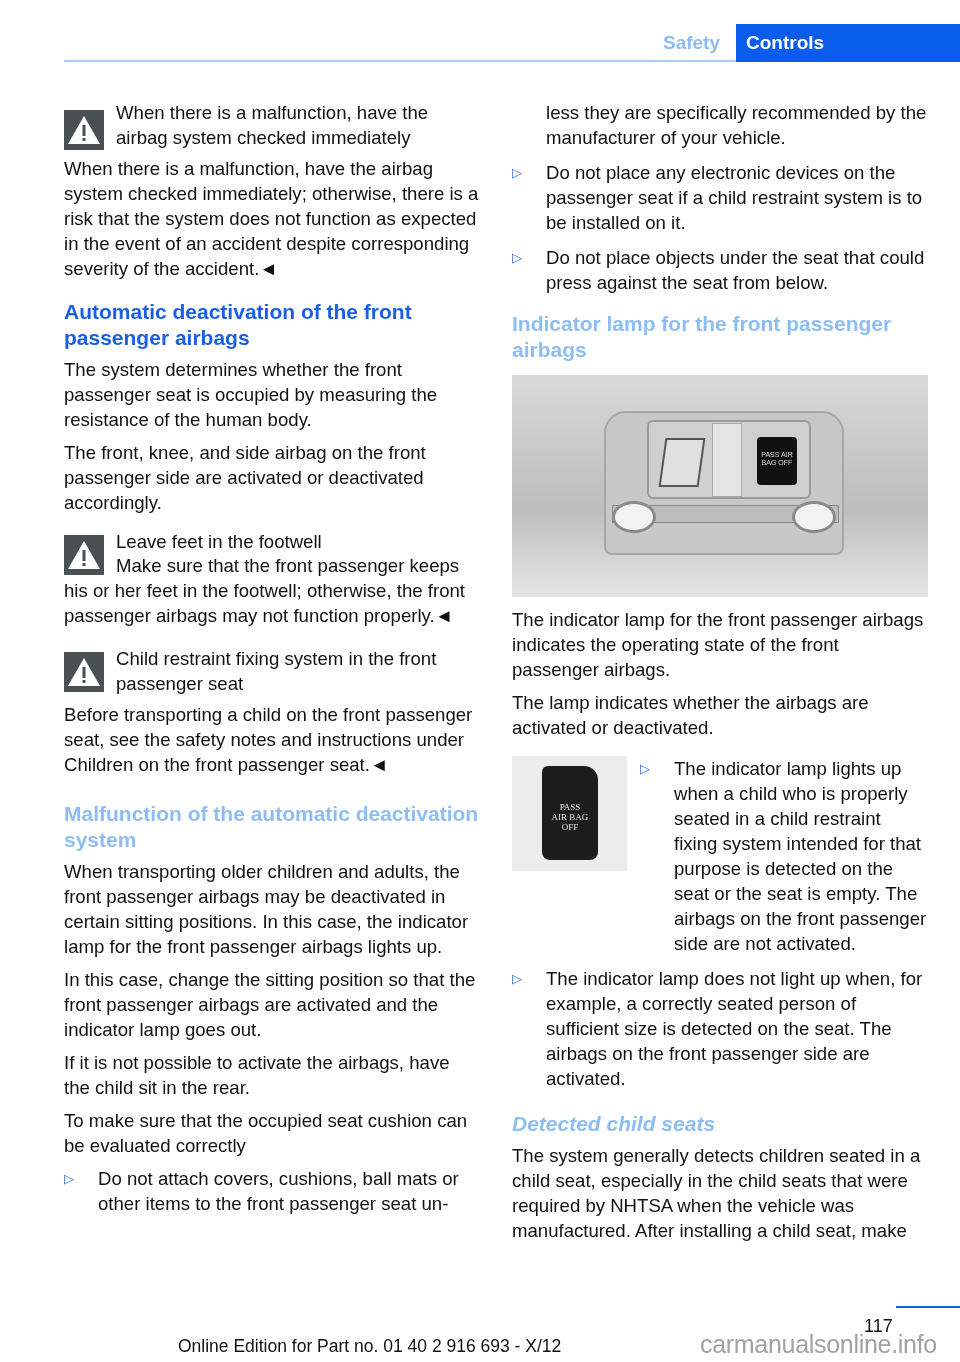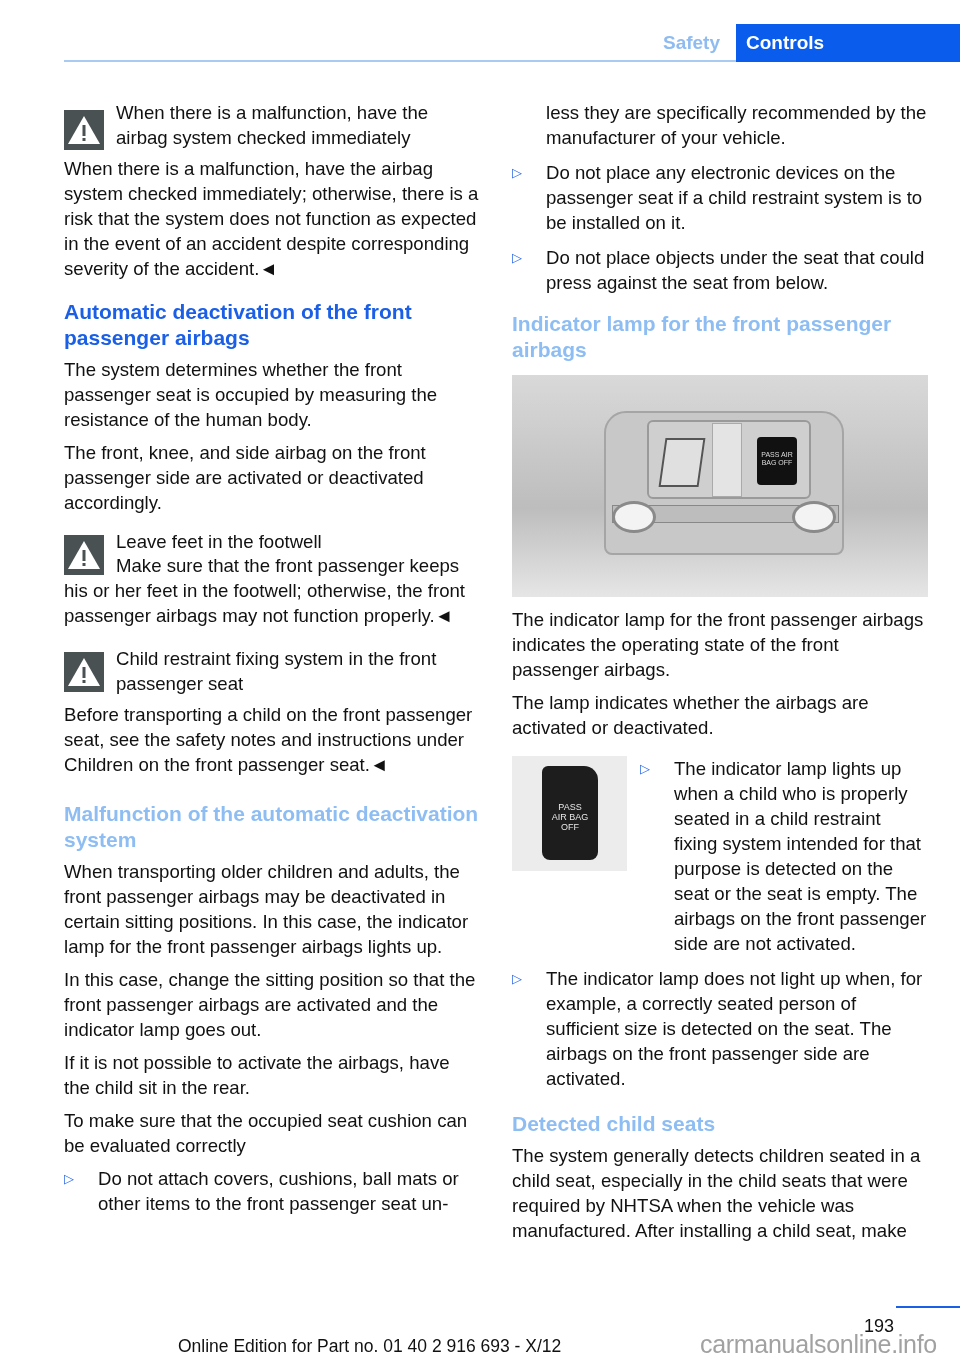--- a/index.html
+++ b/index.html
@@ -28,21 +28,21 @@
   .photo { width: 416px; height: 222px; margin: 12px 0 10px 0; background: linear-gradient(#d9d9d9, #bdbdbd 60%, #e6e6e6); position: relative; overflow: hidden; }
   .photo .frame { position: absolute; left: 92px; top: 36px; width: 236px; height: 140px; background: #c8c8c8; border-radius: 22px 22px 8px 8px; border: 2px solid #a5a5a5; }
   .photo .panel { position: absolute; left: 135px; top: 45px; width: 160px; height: 75px; background: #cfcfcf; border: 2px solid #9a9a9a; border-radius: 6px; }
   .photo .btn-left { position: absolute; left: 150px; top: 63px; width: 36px; height: 45px; background: #e0e0e0; border: 2px solid #555; transform: skewX(-8deg); }
   .photo .led { position: absolute; left: 200px; top: 48px; width: 28px; height: 72px; background: #e4e4e4; border: 1px solid #aaa; }
   .photo .pass-btn { position: absolute; left: 245px; top: 62px; width: 40px; height: 48px; background: #111; border-radius: 4px; color: #ddd; font-size: 7px; line-height: 8px; text-align: center; padding-top: 14px; box-sizing: border-box; }
   .photo .bar { position: absolute; left: 100px; top: 130px; width: 225px; height: 16px; background: #bdbdbd; border: 1px solid #888; }
   .photo .knob { position: absolute; top: 126px; width: 38px; height: 26px; border-radius: 50%; background: #f3f3f3; border: 3px solid #8a8a8a; }
   .small-row { display: flex; margin-top: 16px; }
   .small-photo { width: 115px; height: 115px; background: #ececec; flex: none; position: relative; }
-  .small-photo .lamp { position: absolute; left: 30px; top: 10px; width: 56px; height: 94px; background: #1d1d1d; border-radius: 6px 14px 8px 8px; color: #e8e8e8; font-size: 9px; line-height: 10px; text-align: center; padding-top: 36px; box-sizing: border-box; }
+  .small-photo .lamp { position: absolute; left: 30px; top: 10px; width: 56px; height: 94px; background: #1d1d1d; border-radius: 6px 14px 8px 8px; color: #e8e8e8; font-size: 9px; line-height: 10px; text-align: center; padding-top: 36px; box-sizing: border-box; font-family: Liberation Serif, serif; }
   .small-row ul.tri { margin-left: 13px; flex: 1; }
   .footer-line { position: absolute; left: 896px; top: 1306px; width: 64px; height: 2px; background: #1a5fe6; }
   .page-no { position: absolute; left: 864px; top: 1316px; font-size: 18px; color: #111; }
   .footer-text { position: absolute; left: 178px; top: 1336px; font-size: 17.5px; color: #111; }
   .watermark { position: absolute; left: 700px; top: 1330px; font-size: 25px; color: rgba(130,130,130,0.75); letter-spacing: -0.3px; }
 </style>
 </head>
 <body>
 
 <div class="header-line"></div>
@@ -133,20 +133,20 @@
       </div>
     </div>
     <ul class="tri">
       <li><span class="bul">▷</span><span>The indicator lamp lights up when a child who is properly seated in a child restraint fixing system intended for that purpose is detected on the seat or the seat is empty. The airbags on the front passenger side are not activated.</span></li>
     </ul>
   </div>
   <ul class="tri">
     <li><span class="bul">▷</span><span>The indicator lamp does not light up when, for example, a correctly seated person of sufficient size is detected on the seat. The airbags on the front passenger side are activated.</span></li>
   </ul>
 
-  <h2 class="light" style="margin-top:20px;">Detected child seats</h2>
+  <h2 class="light" style="margin-top:20px;font-style:italic;">Detected child seats</h2>
   <p>The system generally detects children seated in a child seat, especially in the child seats that were required by NHTSA when the vehicle was manufactured. After installing a child seat, make</p>
 </div>
 
 <div class="footer-line"></div>
-<div class="page-no">193</div>
+<div class="page-no">117</div>
 <div class="footer-text">Online Edition for Part no. 01 40 2 916 693 - X/12</div>
 <div class="watermark">carmanualsonline.info</div>
 
 </body></html>

